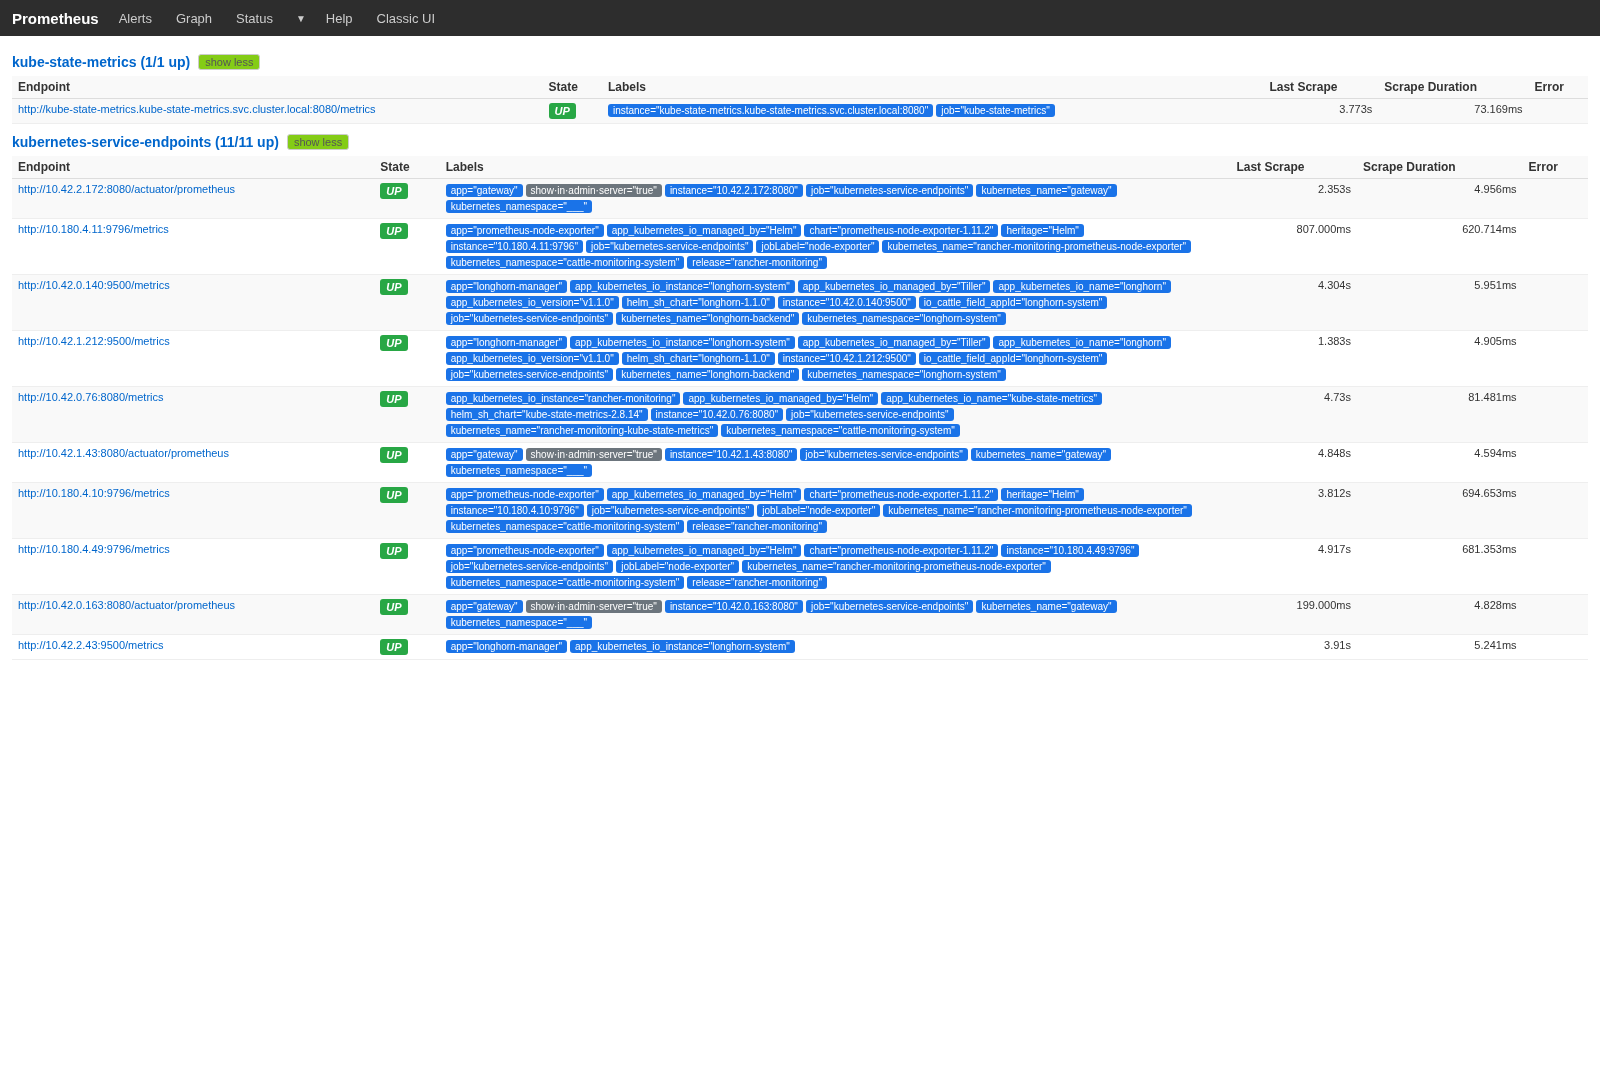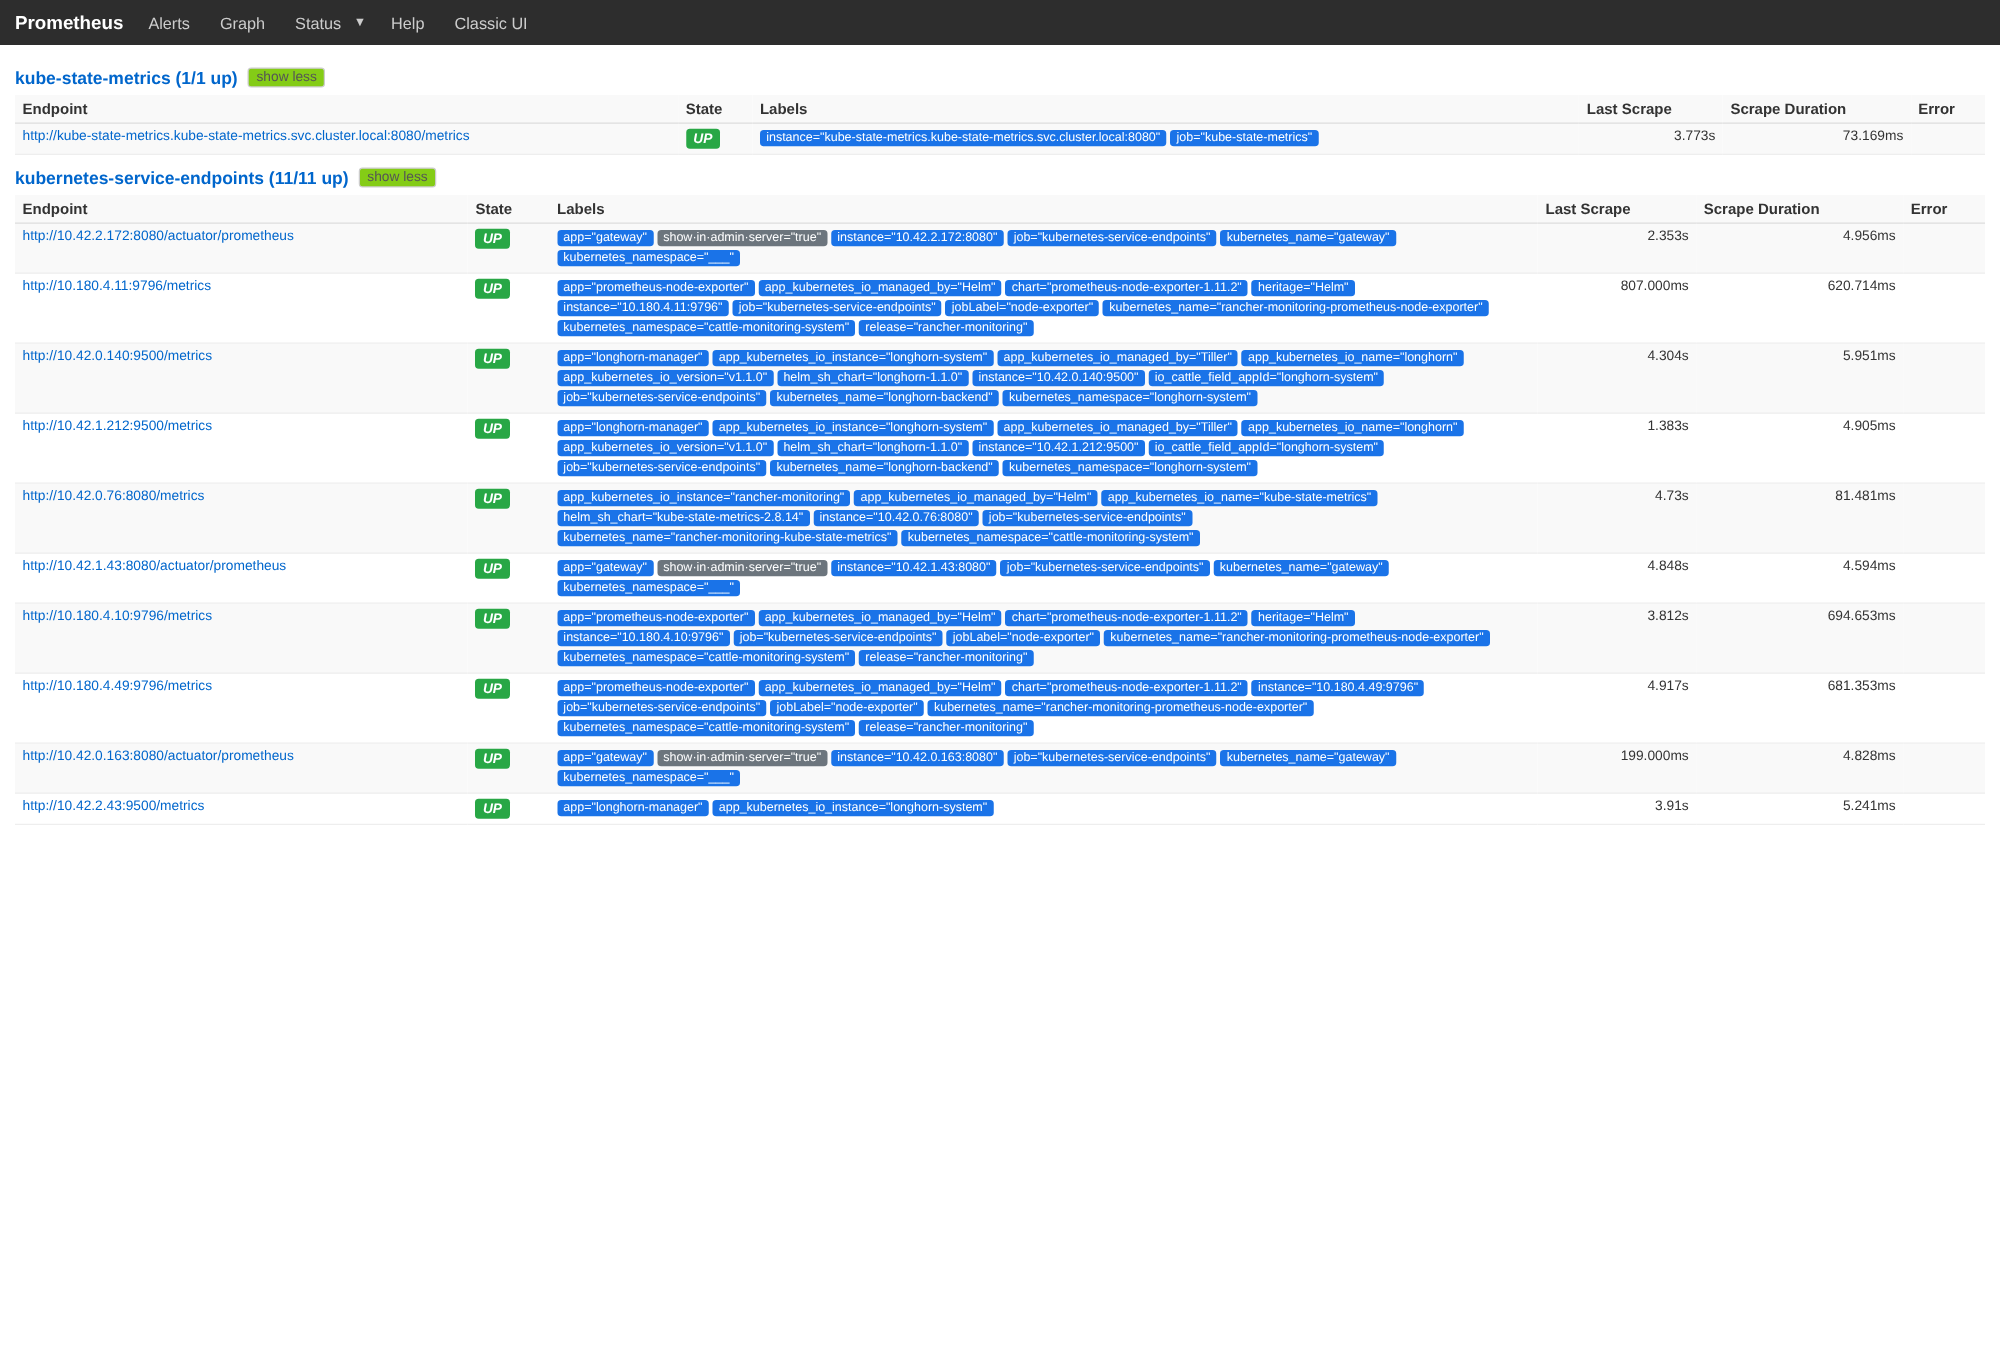--- a/index.html
+++ b/index.html
@@ -18,21 +18,21 @@
       color: #fff;
       font-size: 15px;
       font-weight: bold;
     }
     .navbar a {
       color: #ccc;
       text-decoration: none;
       font-size: 13px;
       padding: 8px 4px;
     }
-    .navbar .dropdown { position: relative; display: flex; align-items: center; gap: 6px; }
+    .navbar .dropdown { position: relative; display: flex; align-items: center; gap: 19px; }
 
     
     .content { padding: 8px 12px; }
 
     
     .section-header {
       display: flex;
       gap: 8px;
       margin: 10px 0 6px 0;
     }

